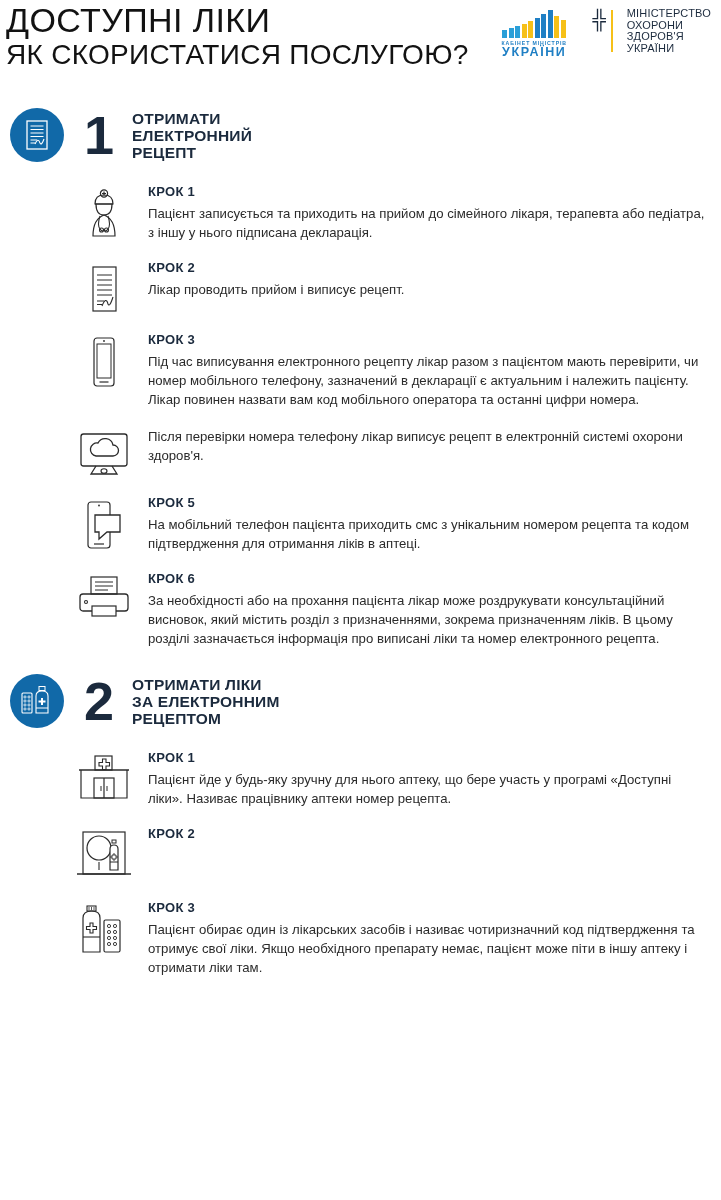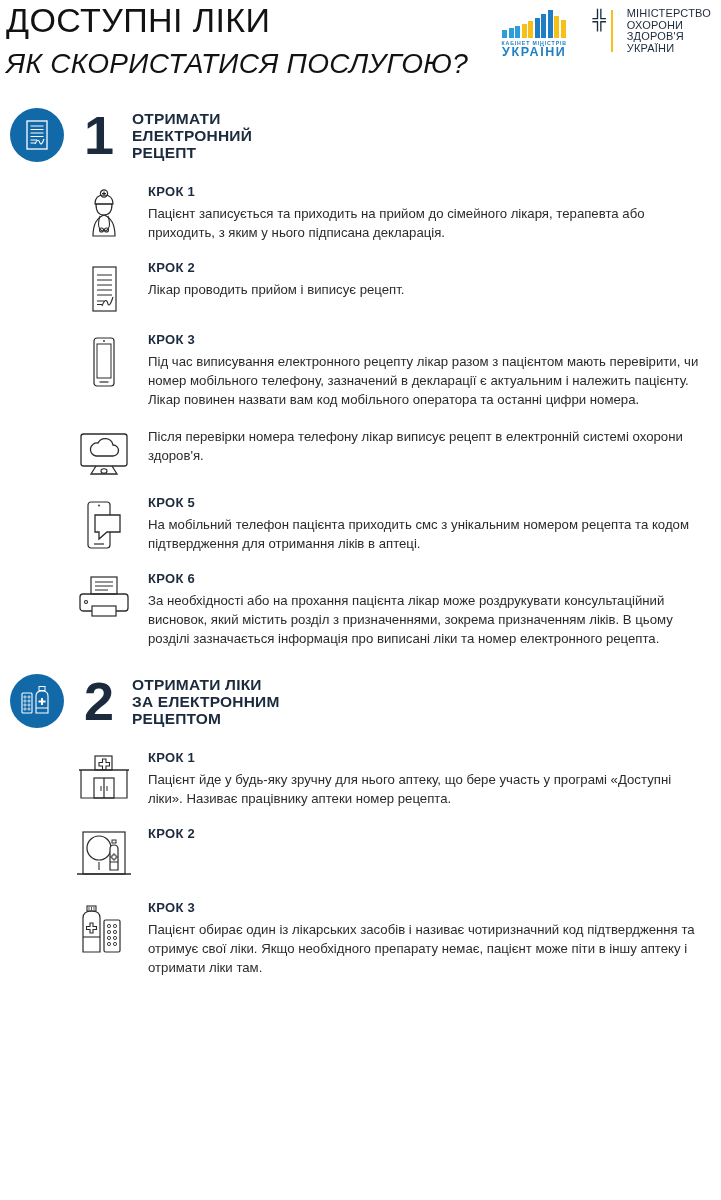--- a/index.html
+++ b/index.html
@@ -31,22 +31,21 @@
     color: #121212;
     white-space: nowrap;
   }
   .title-sub {
     font-size: 28px;
     font-weight: 300;
     letter-spacing: 0.3px;
     line-height: 32px;
     color: #121212;
     white-space: nowrap;
-    margin-top: 10px;
-    font-style: italic;
+    margin-top: 1px;
   }
 
   .logos {
     position: absolute;
     top: 8px;
     right: 10px;
     display: flex;
     align-items: flex-start;
     gap: 12px;
   }
@@ -260,21 +259,21 @@
           <path d="M14 16 q0 11 8 11 q8 0 8 -11" fill="none" stroke="#2b2b2b" stroke-width="1.2"></path>
           <path d="M11 48 q0 -17 11 -21 q11 4 11 21 Z" fill="none" stroke="#2b2b2b" stroke-width="1.2"></path>
           <path d="M18 28 q-3 9 0 13 q3 4 4 0" fill="none" stroke="#2b2b2b" stroke-width="1.1"></path>
           <path d="M26 28 q3 9 0 13 q-3 4 -4 0" fill="none" stroke="#2b2b2b" stroke-width="1.1"></path>
           <circle cx="19.5" cy="42" r="2" fill="none" stroke="#2b2b2b" stroke-width="1.1"></circle>
           <circle cx="24.5" cy="42" r="2" fill="none" stroke="#2b2b2b" stroke-width="1.1"></circle>
         </svg>
       </div>
       <div class="step-body">
         <div class="step-title">КРОК 1</div>
-        <div class="step-text">Пацієнт записується та приходить на прийом до сімейного лікаря, терапевта або приходить, з яким у нього підписана декларація.</div>
+        <div class="step-text">Пацієнт записується та приходить на прийом до сімейного лікаря, терапевта або педіатра, з іншу у нього підписана декларація.</div>
       </div>
     </div>
 
     <div class="step">
       <div class="step-icon">
         <svg width="40" height="50" viewBox="0 0 40 50">
           <rect x="9" y="3" width="23" height="44" fill="none" stroke="#2b2b2b" stroke-width="1.2"></rect>
           <line x1="13" y1="11" x2="28" y2="11" stroke="#2b2b2b" stroke-width="1"></line>
           <line x1="13" y1="16" x2="28" y2="16" stroke="#2b2b2b" stroke-width="1"></line>
           <line x1="13" y1="21" x2="28" y2="21" stroke="#2b2b2b" stroke-width="1"></line>

